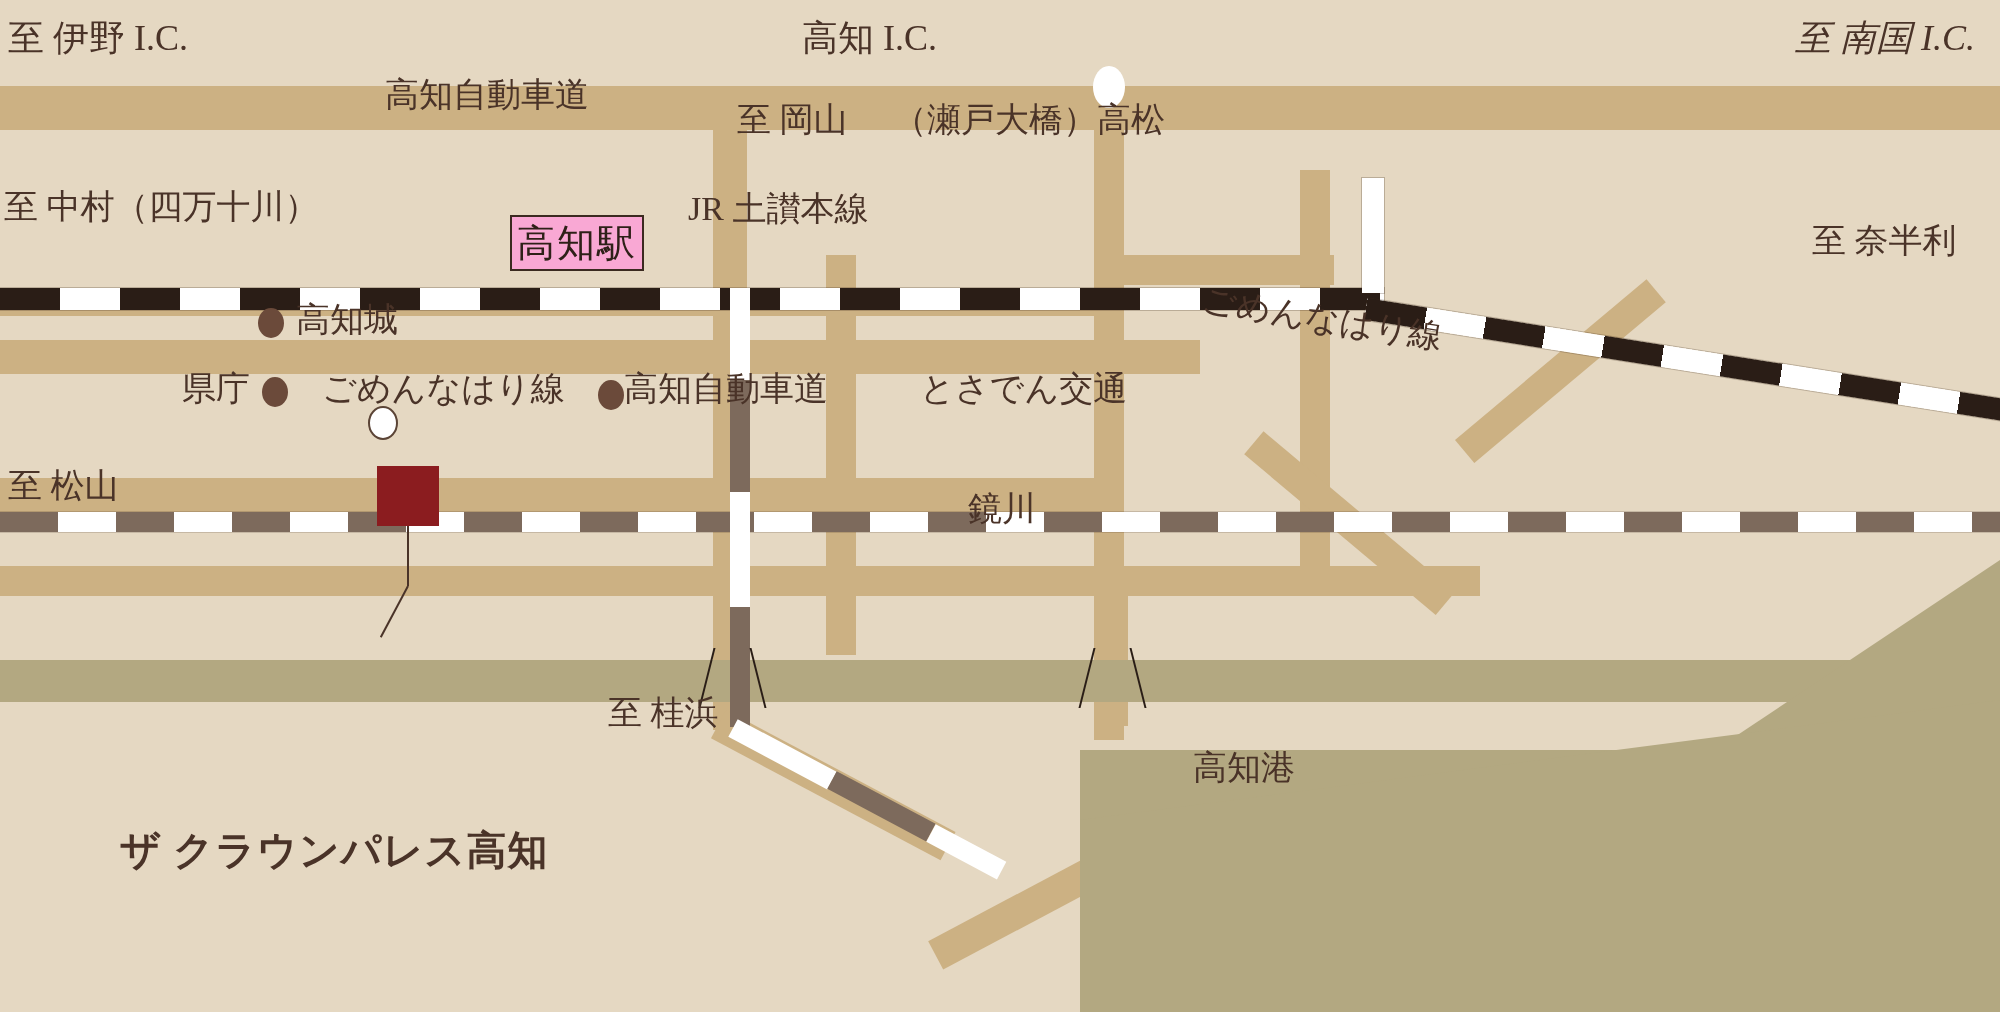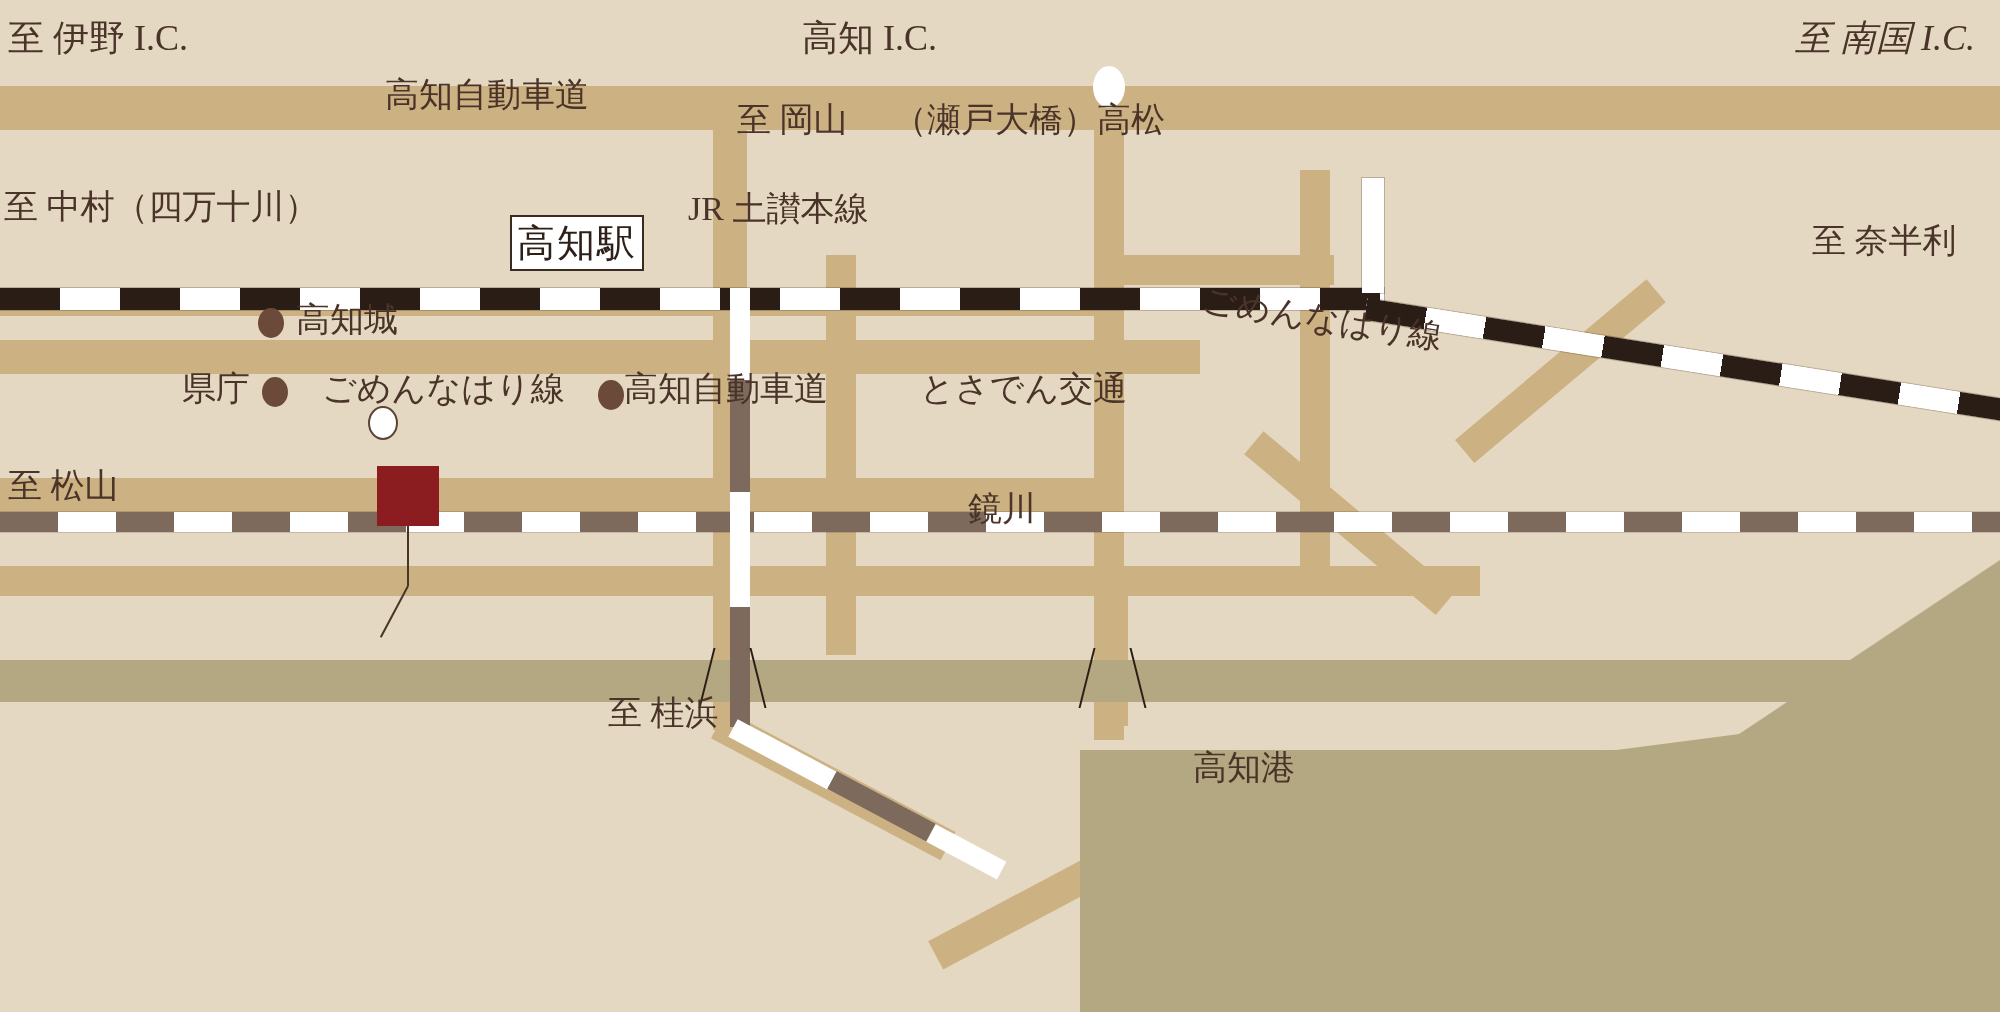--- a/index.html
+++ b/index.html
@@ -42,21 +42,21 @@
     box-shadow:0 0 0 1px rgba(60,40,25,.18);
   }
   .tramseg{position:absolute;background:#7d6a5c;}
   .whiteseg{position:absolute;background:#ffffff;}
 
   
   .rail-rot{position:absolute;transform-origin:0 50%;}
 
   
   .station-box{
-    position:absolute;background:#ffffff;border:2px solid #3b2a20;
+    position:absolute;background:#f9a8d4;border:2px solid #3b2a20;
     display:flex;align-items:center;justify-content:center;
     font-size:38px;letter-spacing:2px;color:#2e2018;
     z-index:40;
   }
   
   .hotel-block{position:absolute;background:#8b1c1f;}
   .leader{position:absolute;background:#4a3328;}
   .hotel-name{position:absolute;font-size:40px;font-weight:bold;letter-spacing:1px;color:#4a3328;}
 
   
@@ -122,20 +122,21 @@
   <div class="dot" style="left:598px;top:380px;width:26px;height:30px;"></div>
   <div class="stopdot" style="left:368px;top:406px;width:26px;height:30px;"></div>
 
   <div class="station-box" style="left:510px;top:215px;width:130px;height:52px;">
     <span>高知駅</span>
   </div>
 
   <div class="hotel-block" style="left:377px;top:466px;width:62px;height:60px;"></div>
   <div class="leader" style="left:407px;top:526px;width:2px;height:60px;"></div>
   <div class="leader" style="left:407px;top:586px;width:2px;height:58px;transform-origin:top;transform:rotate(28deg);"></div>
+  <div class="hotel-name" style="left:120px;top:823px;">ザ クラウンパレス高知</div>
 
   <div class="label" style="left:8px;top:20px;font-size:36px;">至 伊野 I.C.</div>
   <div class="label" style="left:802px;top:20px;font-size:36px;">高知 I.C.</div>
   <div class="label" style="left:1795px;top:20px;font-size:36px;font-style:italic;">至 南国 I.C.</div>
   <div class="label" style="left:385px;top:66px;font-size:34px;margin-top:12px;">高知自動車道</div>
   <div class="label" style="left:737px;top:103px;font-size:34px;">至 岡山</div>
   <div class="label" style="left:893px;top:103px;font-size:34px;">（瀬戸大橋）高松</div>
   <div class="label" style="left:4px;top:190px;font-size:34px;">至 中村（四万十川）</div>
   <div class="label" style="left:676px;top:192px;font-size:34px;margin-left:12px;">JR 土讃本線</div>
   <div class="label" style="left:1812px;top:224px;font-size:34px;">至 奈半利</div>

